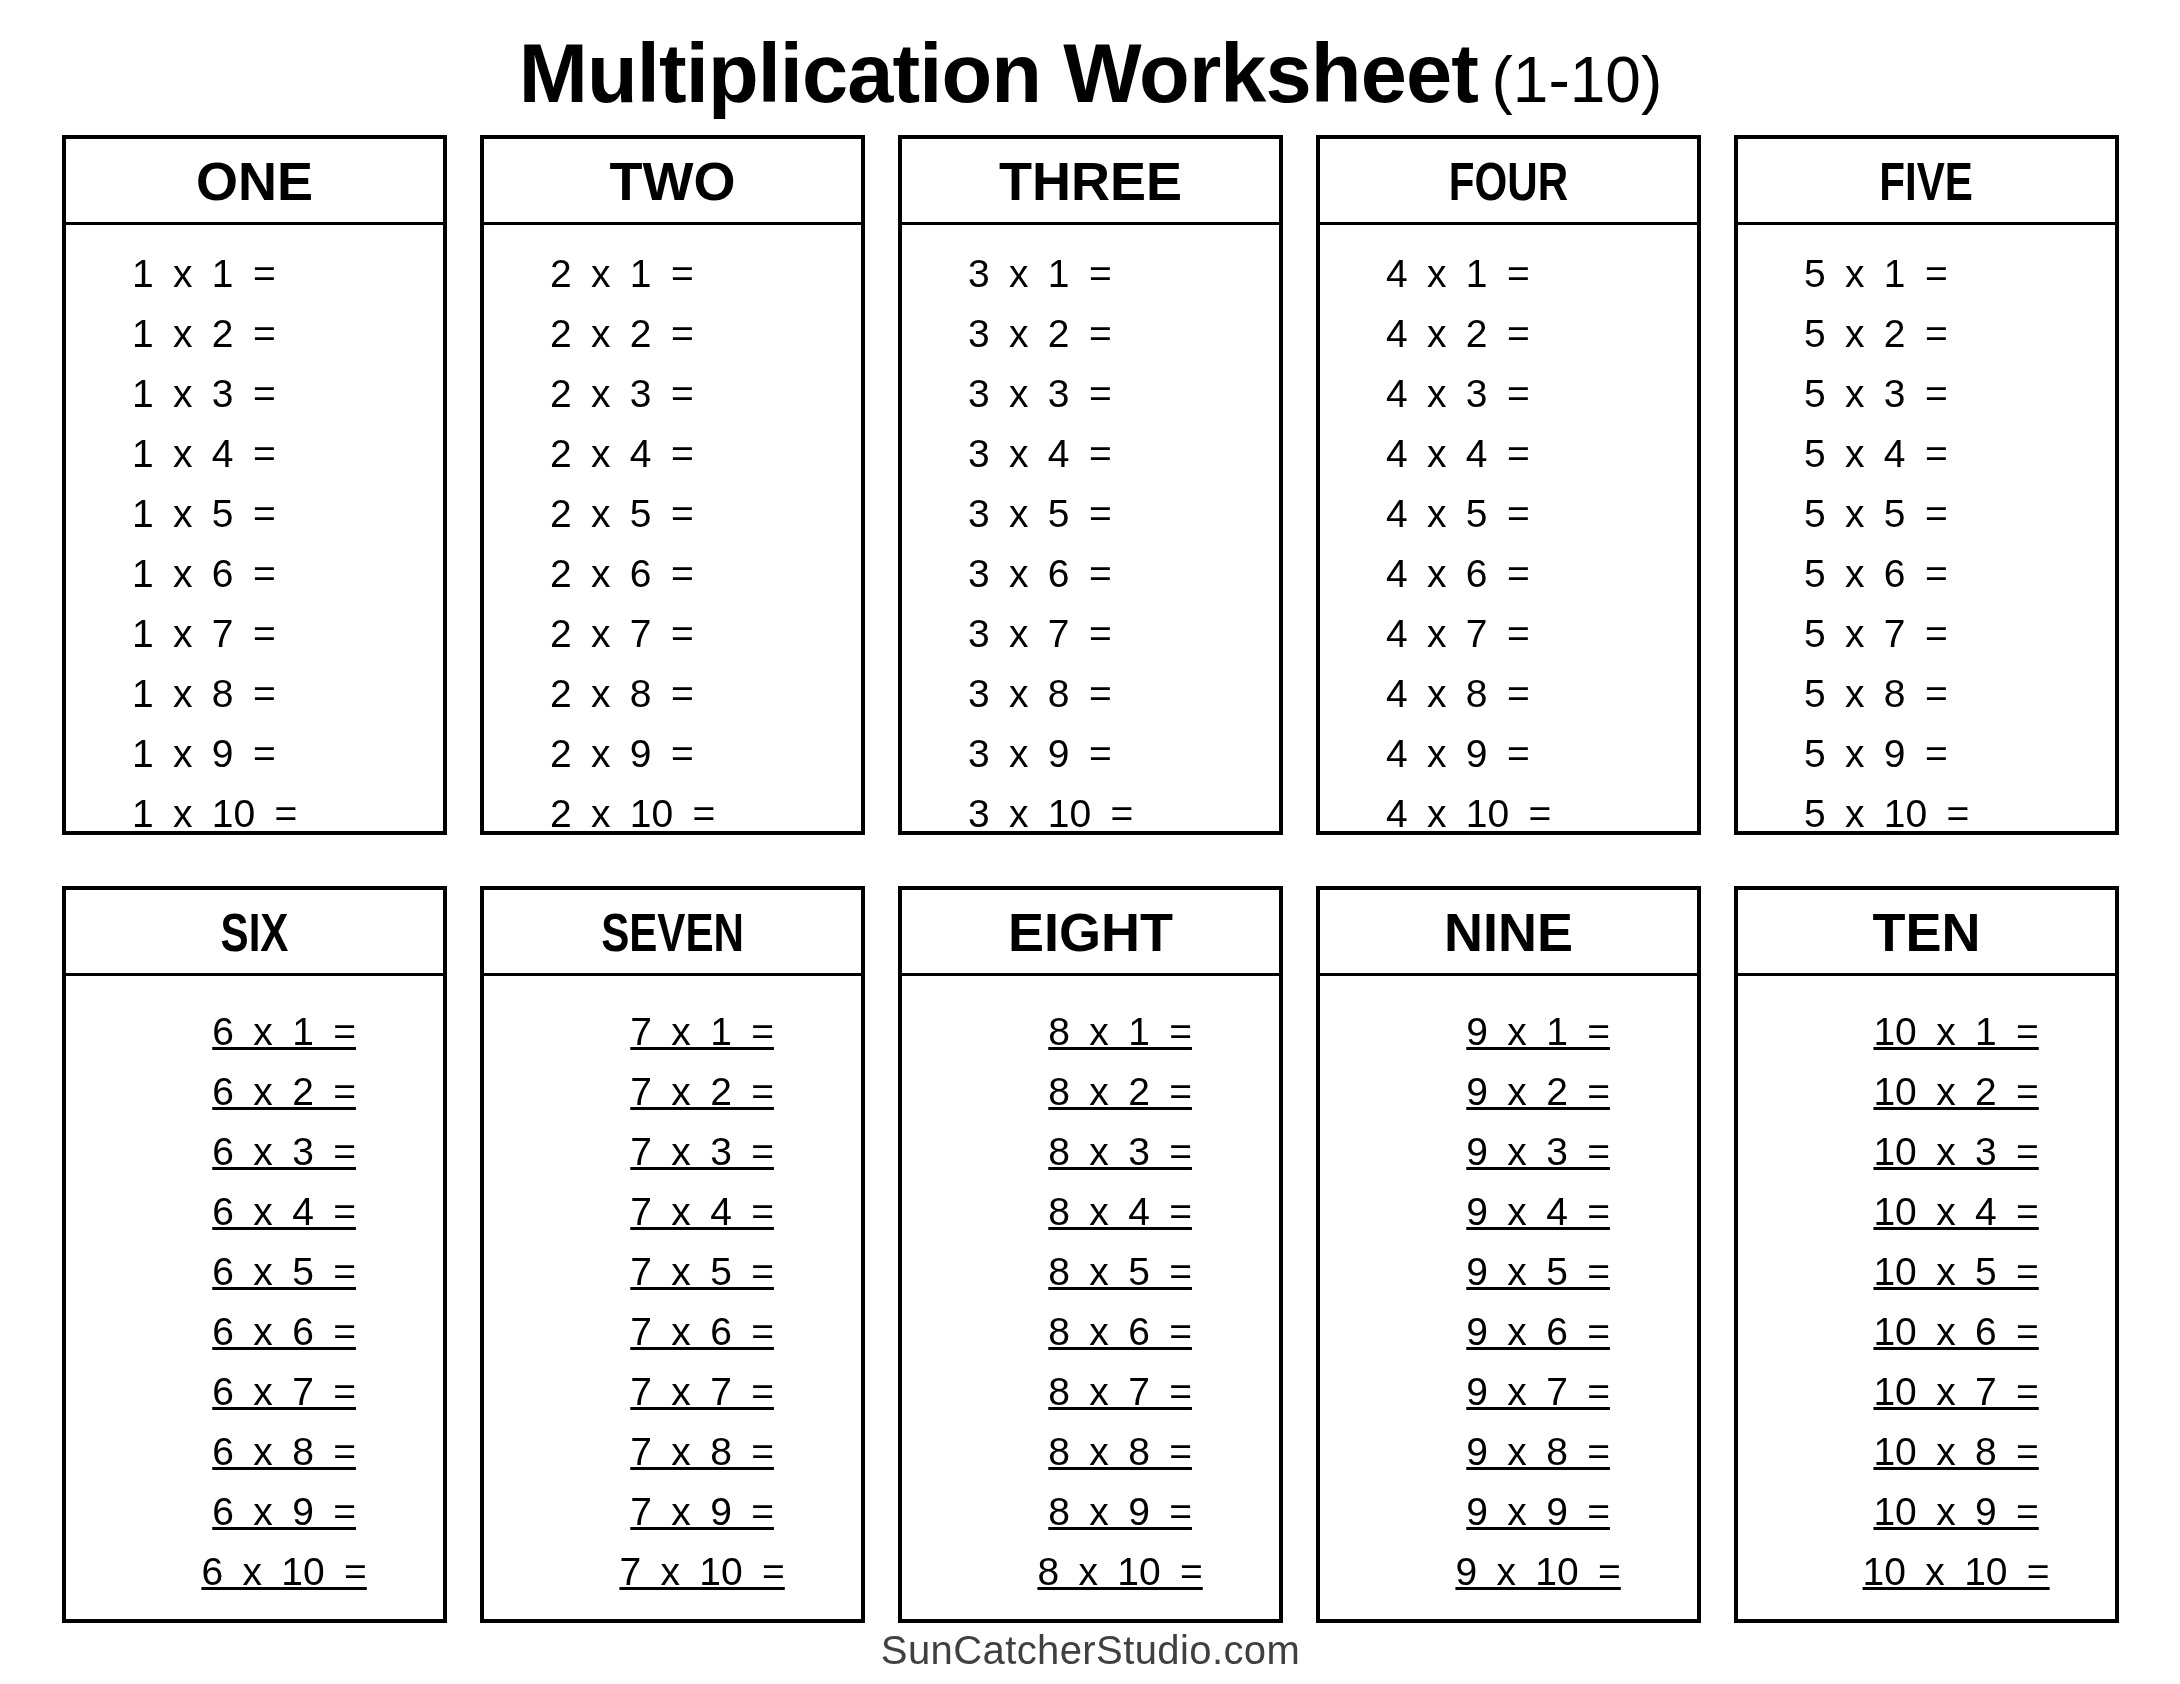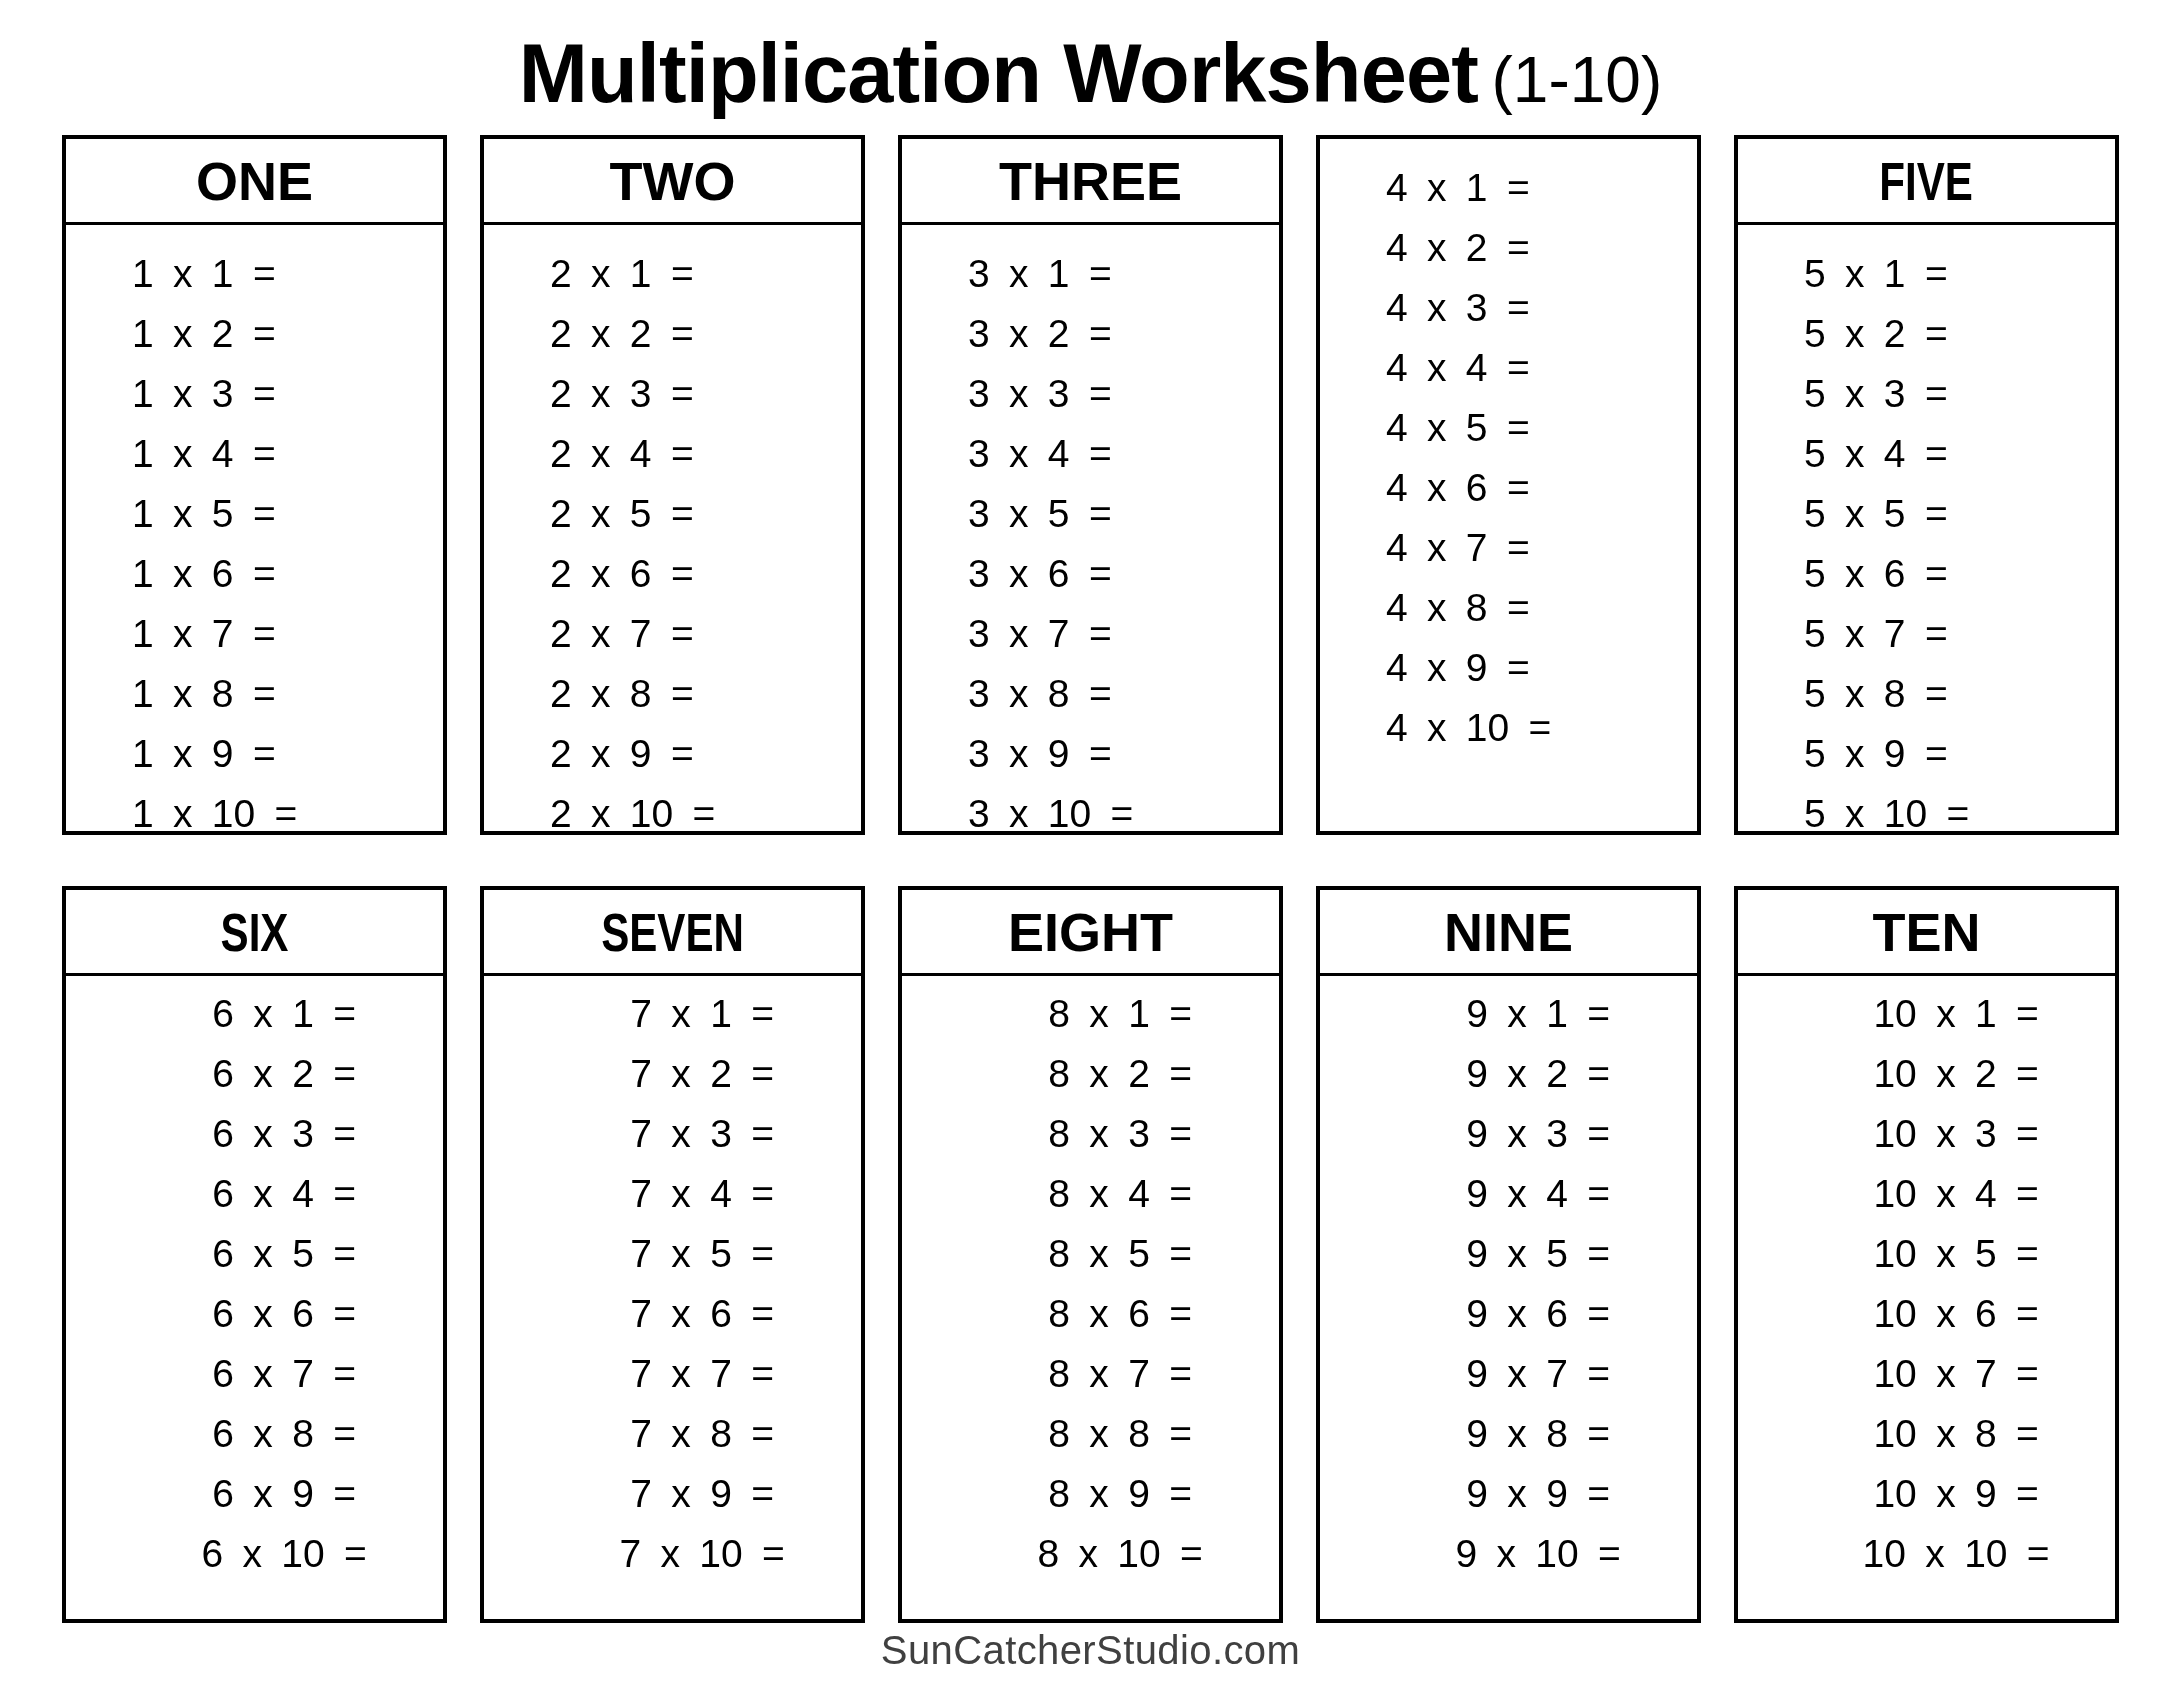--- a/index.html
+++ b/index.html
@@ -63,21 +63,21 @@
     letter-spacing: 0px;
     white-space: nowrap;
   }
   .thead .hlabel { display: inline-block; }
   .thead.narrow .hlabel { transform: scaleX(0.78); }
   .tbody {
     flex: 1;
     padding: 19px 6.8px 0 66px;
     font-size: 39px;
   }
-  .row2 .tbody { padding-top: 8px; }
+  .row2 .tbody { padding-top: 26px; text-decoration: underline; }
   .prow {
     height: 60px;
     line-height: 60px;
     white-space: nowrap;
     word-spacing: 8.5px;
   }
   .footer {
     margin-top: 4.3px;
     text-align: center;
     font-size: 40px;
@@ -144,20 +144,23 @@
           <div class="prow">3 x 5 =</div>
           <div class="prow">3 x 6 =</div>
           <div class="prow">3 x 7 =</div>
           <div class="prow">3 x 8 =</div>
           <div class="prow">3 x 9 =</div>
           <div class="prow">3 x 10 =</div>
         </div>
       </section>
 
       <section class="table">
+        <div class="thead narrow">
+            <span class="hlabel">FOUR</span>
+          </div>
         <div class="tbody">
           <div class="prow">4 x 1 =</div>
           <div class="prow">4 x 2 =</div>
           <div class="prow">4 x 3 =</div>
           <div class="prow">4 x 4 =</div>
           <div class="prow">4 x 5 =</div>
           <div class="prow">4 x 6 =</div>
           <div class="prow">4 x 7 =</div>
           <div class="prow">4 x 8 =</div>
           <div class="prow">4 x 9 =</div>

